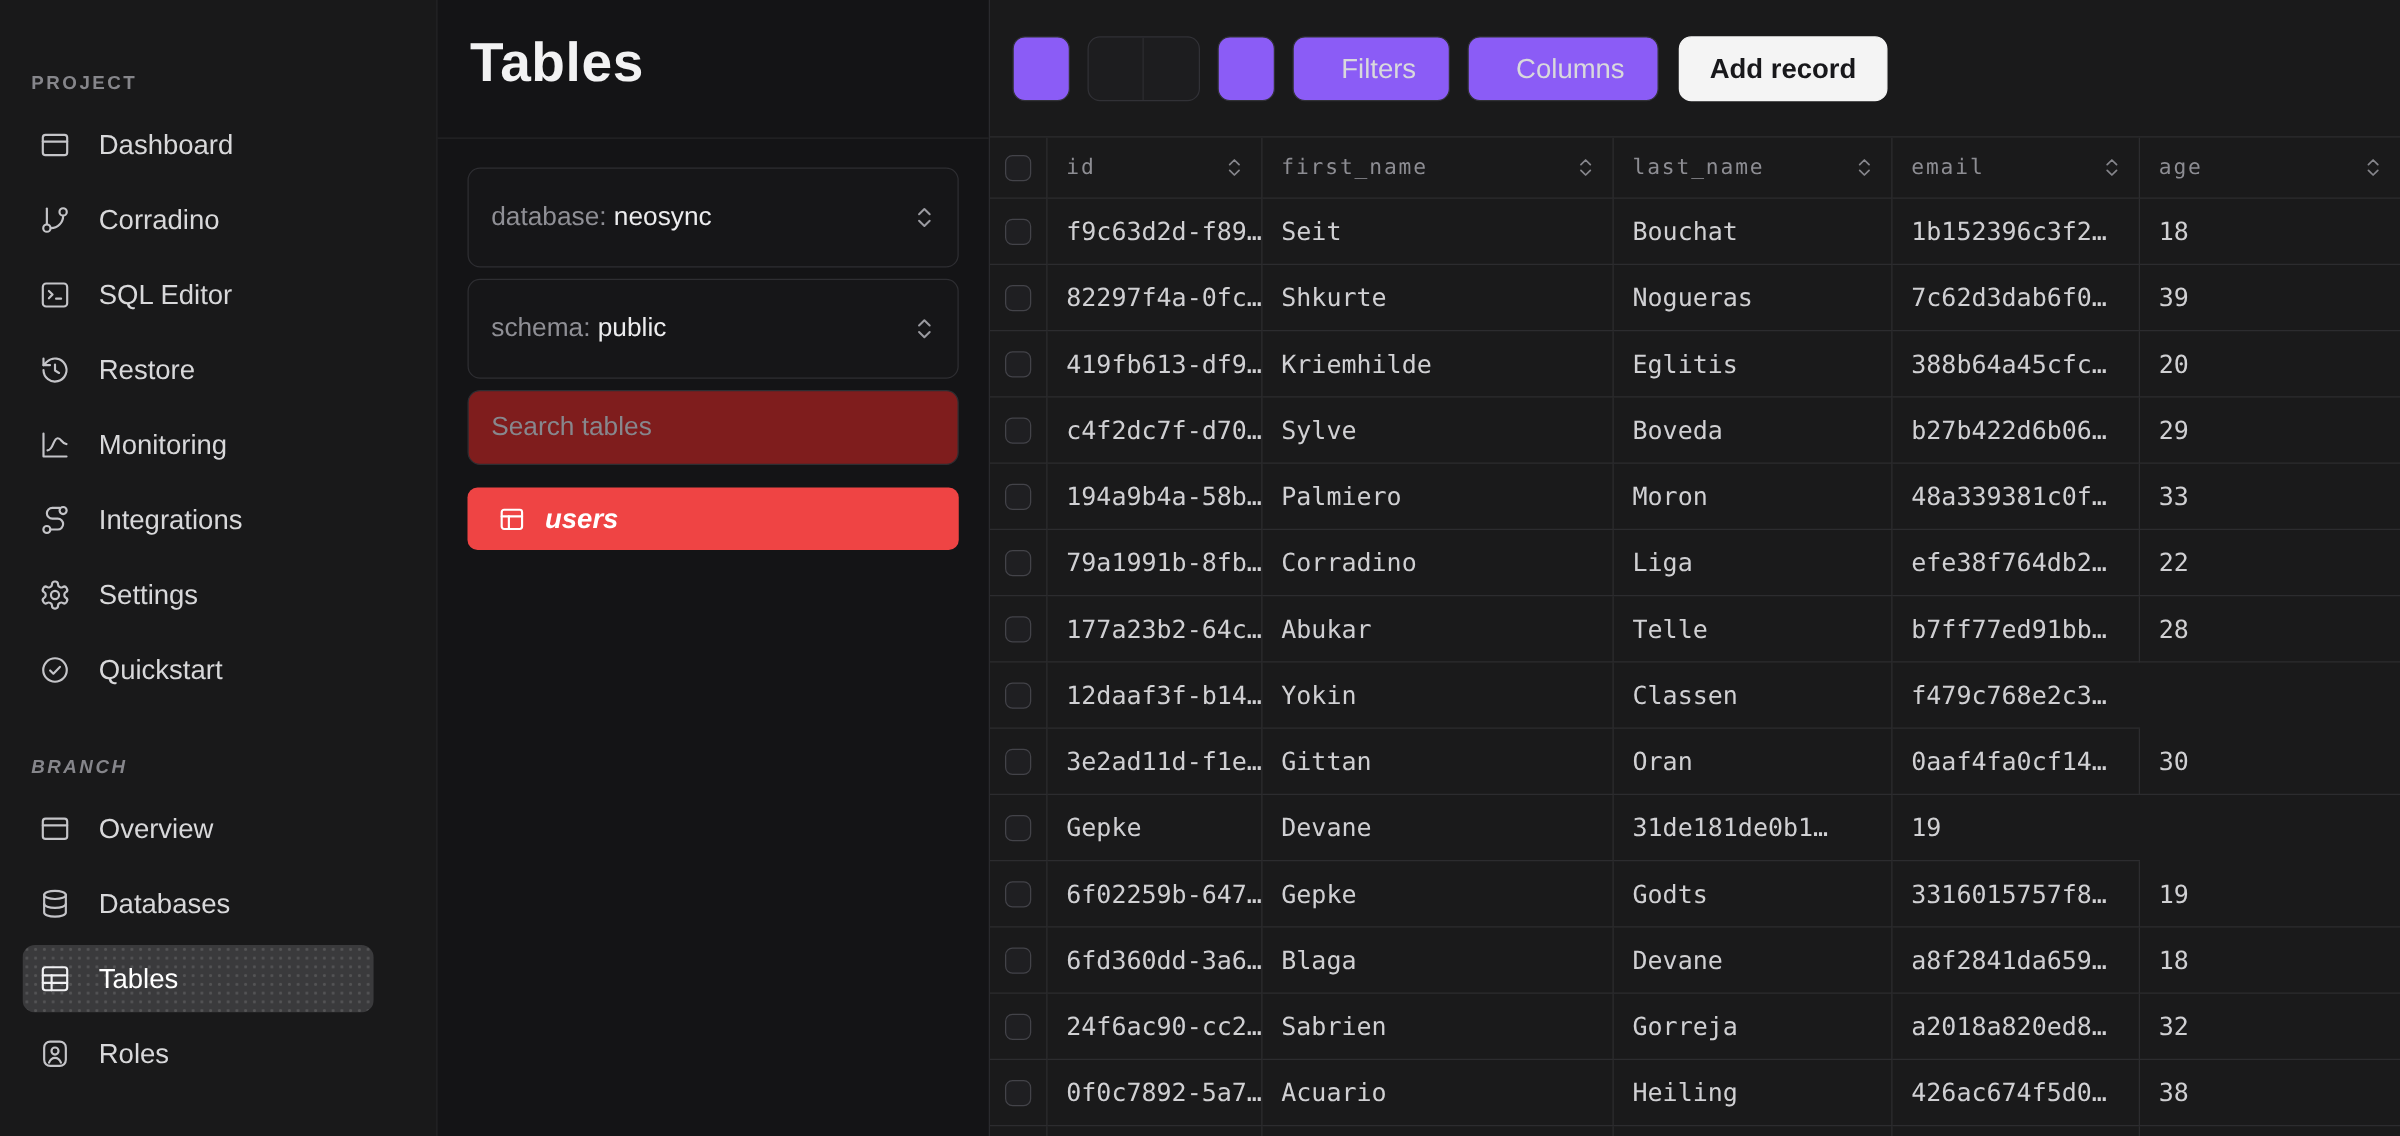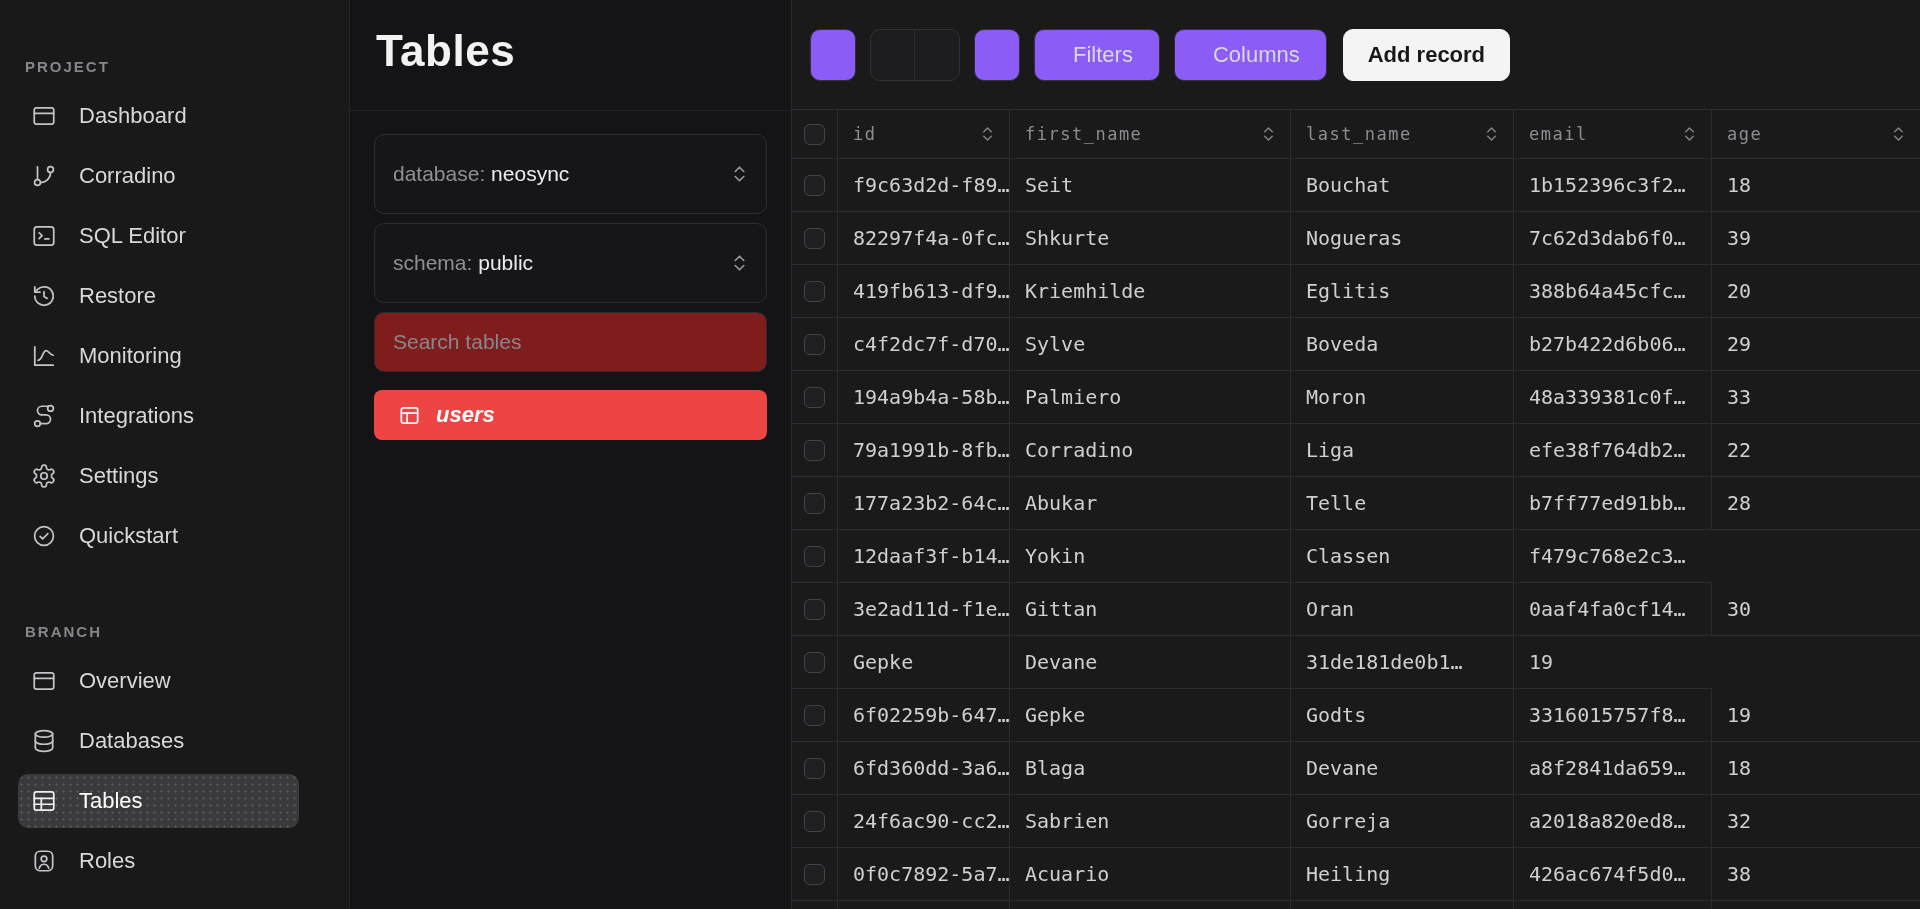--- a/index.html
+++ b/index.html
@@ -9,21 +9,21 @@
 
   
   .sidebar {
     width: 349px; height: 100%; background: #19191a; flex: 0 0 349px;
     padding: 58px 50px 0 18px;
   }
   .section-label {
     color: #86868b; font-size: 15px; font-weight: 700; letter-spacing: 2px;
     padding-left: 7px; margin-bottom: 14px;
   }
-  .side-section + .section-label { margin-top: 60px; }
+  .side-section + .section-label { margin-top: 42px; font-style: italic; }
   .side-item {
     display: flex; align-items: center; gap: 22px; height: 54px; margin-bottom: 6px;
     padding-left: 13px; border-radius: 10px; cursor: pointer; color: #d8d8da;
   }
   .side-item .icon { width: 26px; height: 26px; color: #c4c4c8; display: inline-flex; }
   .side-item .icon svg { width: 26px; height: 26px; }
   .side-label { font-size: 22px; }
   .side-item.active {
     background-color: #3a3a3c;
     background-image: radial-gradient(rgba(255,255,255,.13) 1px, transparent 1.3px);

